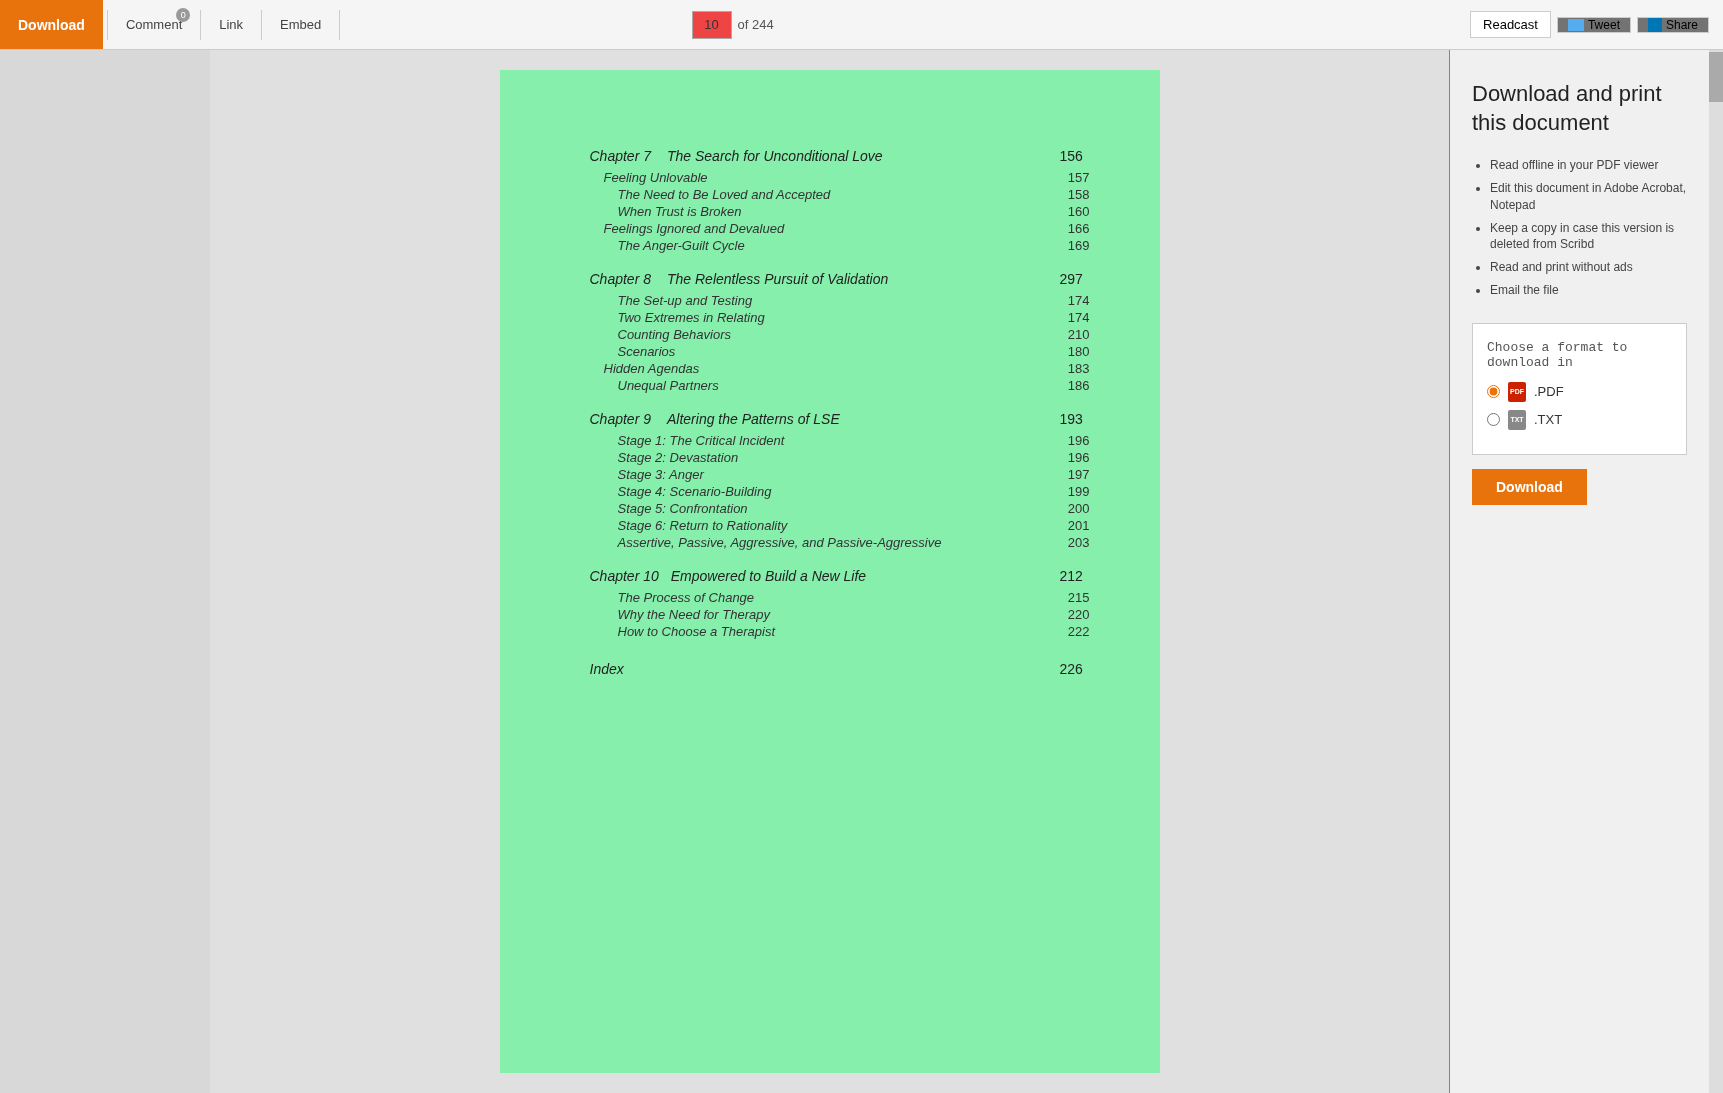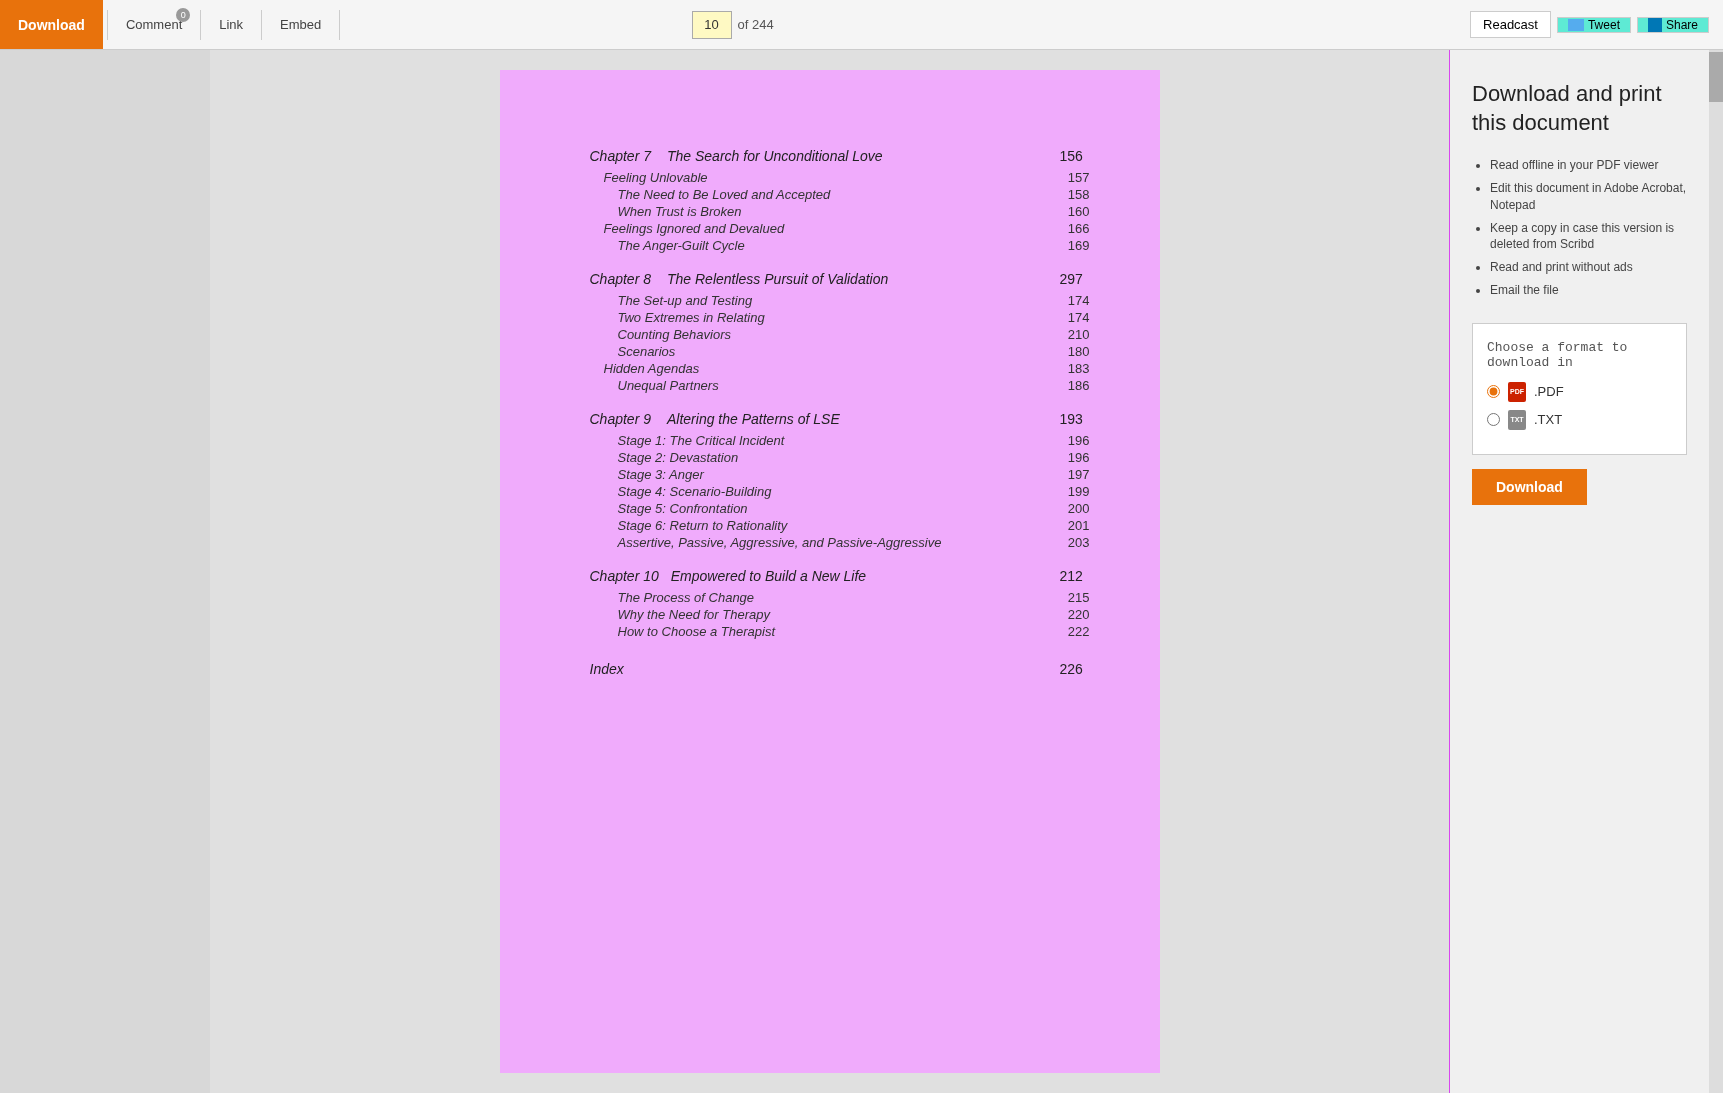--- a/index.html
+++ b/index.html
@@ -76,21 +76,21 @@
       margin-right: auto;
       gap: 6px;
     }
 
     .page-num-input {
       width: 40px;
       height: 28px;
       border: 1px solid #aaa;
       text-align: center;
       font-size: 13px;
-      background: #fef9c3;
+      background: #ef4444;
       color: #333;
     }
 
     .page-total {
       font-size: 13px;
       color: #555;
     }
 
     .readcast-btn {
       border: 1px solid #ccc;
@@ -99,21 +99,21 @@
       font-size: 13px;
       cursor: pointer;
       margin-left: 2px;
     }
 
     .social-btn {
       display: flex;
       align-items: center;
       gap: 4px;
       border: 1px solid #ccc;
-      background: #5eead4;
+      background: #737373;
       padding: 0 10px;
       font-size: 12px;
       cursor: pointer;
       margin-left: 6px;
     }
 
     .twitter-icon {
       width: 16px;
       height: 12px;
       background: #55acee;
@@ -173,21 +173,21 @@
     #doc-page {
       flex: 1;
       background: #e0e0e0;
       display: flex;
       justify-content: center;
       padding: 20px 0;
       overflow-y: auto;
     }
 
     #page-content {
-      background: #f0abfc;
+      background: #86efac;
       width: 660px;
       min-height: 940px;
       padding: 60px 70px 60px 90px;
       position: relative;
     }
 
     
     .toc-chapter {
       display: flex;
       justify-content: space-between;

